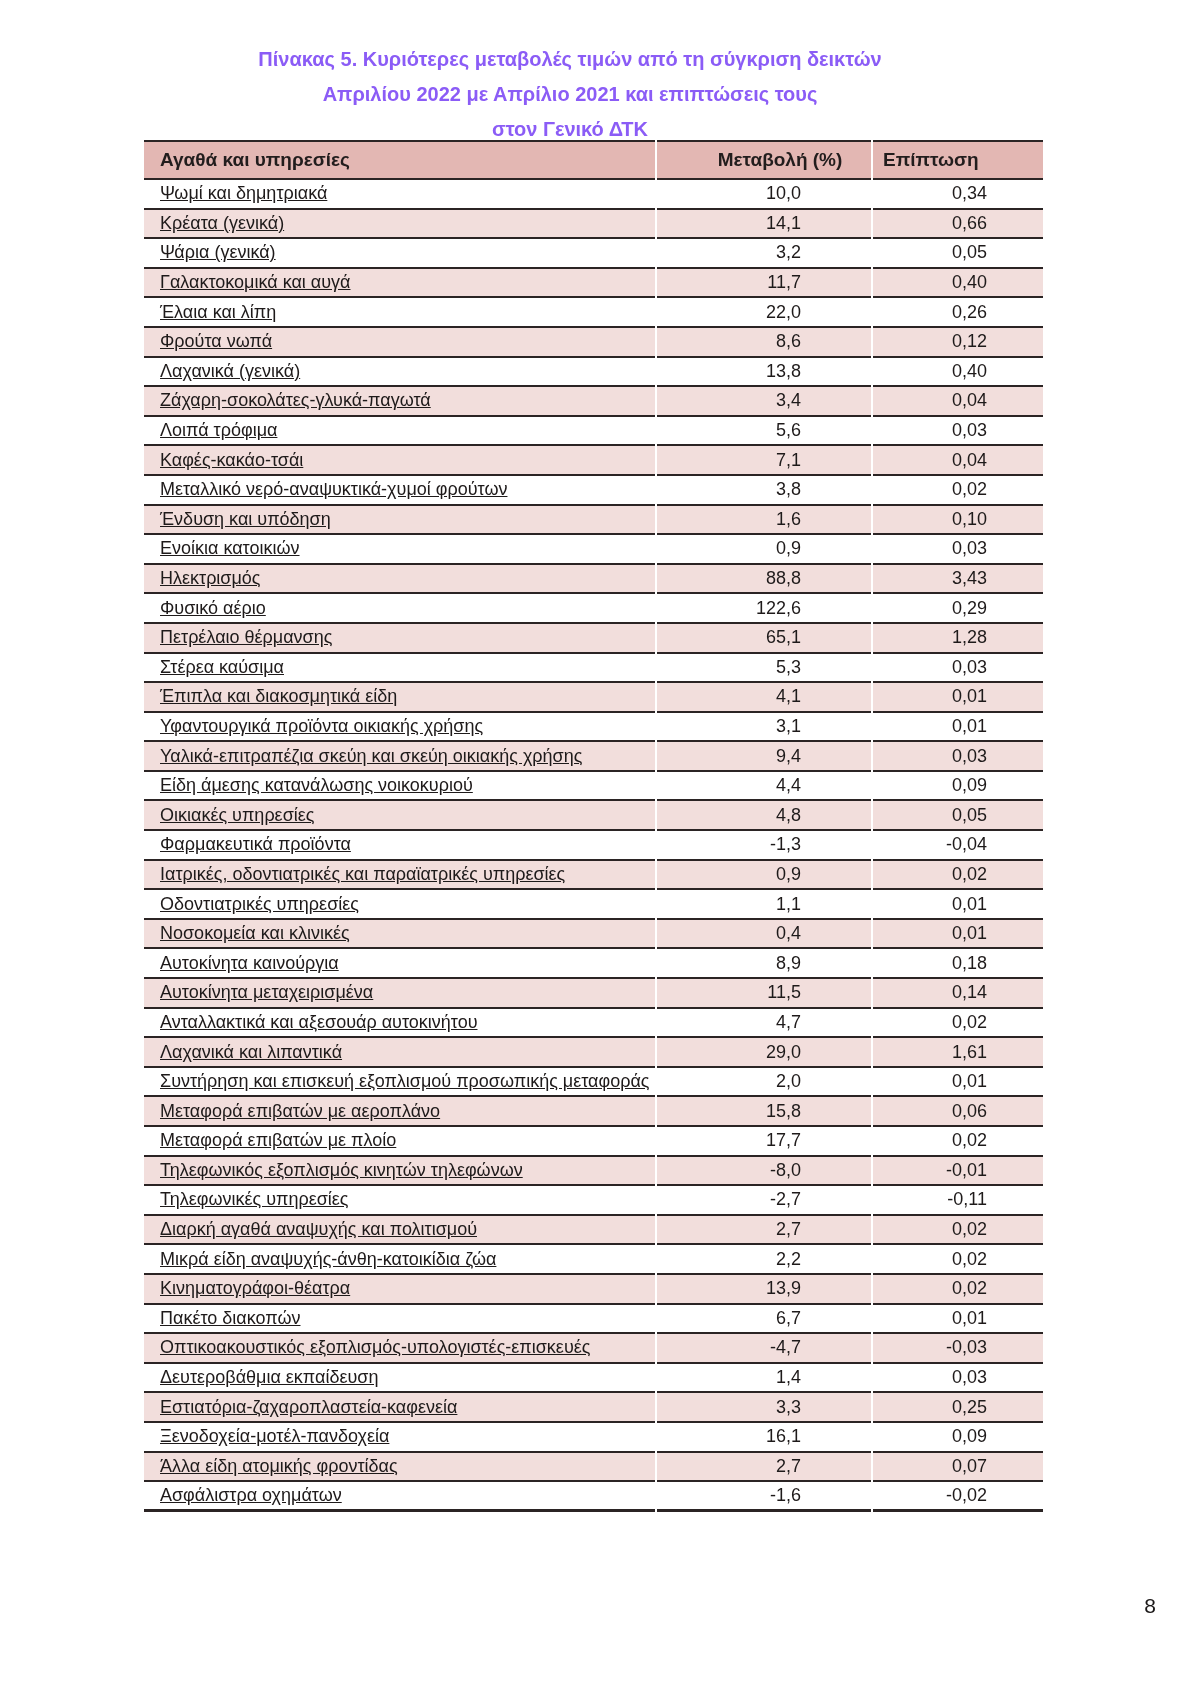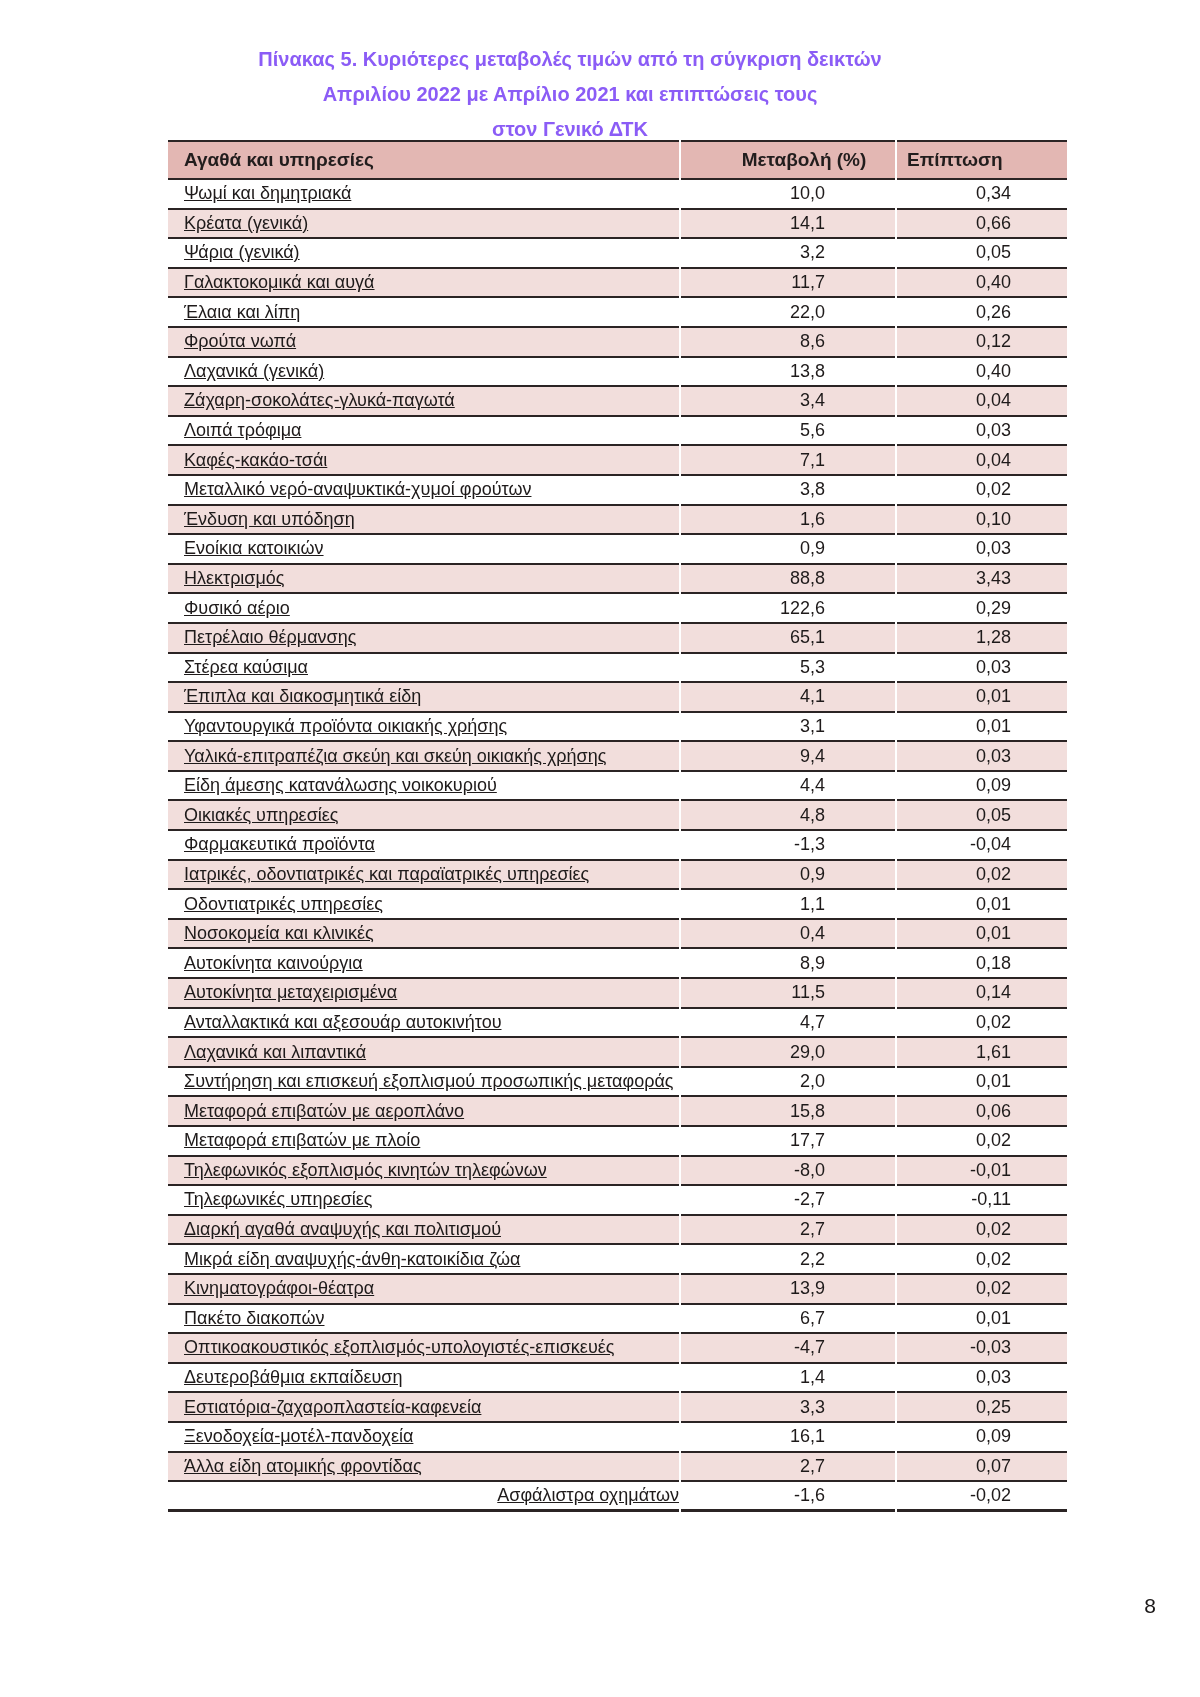--- a/index.html
+++ b/index.html
@@ -21,21 +21,21 @@
     position:absolute;
     top:42px;left:0;width:1140px;
     text-align:center;
     font-weight:bold;
     font-size:20px;
     line-height:35px;
     color:#8b5cf6;
   }
   .stat-table{
     position:absolute;
-    left:166px;top:140px;
+    left:142px;top:140px;
     width:903px;
     table-layout:fixed;
     border-collapse:separate;
     border-spacing:2px 0;
     font-size:18px;
   }
   .stat-table col.c1{width:511px;}
   .stat-table col.c2{width:214px;}
   .stat-table col.c3{width:170px;}
   .stat-table th{
@@ -58,21 +58,21 @@
     border-bottom:2px solid var(--border-color);
     vertical-align:middle;
     background:#ffffff;
     white-space:nowrap;
     overflow:hidden;
   }
   .stat-table td.label{text-align:left;padding-left:16px;text-decoration:underline;}
   .stat-table td.change{text-align:right;padding-right:70px;}
   .stat-table td.impact{text-align:right;padding-right:56px;}
   .stat-table tbody tr:nth-child(even) td{background:var(--band-fill);}
-  .stat-table tbody tr:last-child td{border-bottom-width:3px;text-align:right;}
+  .stat-table tbody tr:last-child td{border-bottom-width:3px;}
   .page-number{
     position:absolute;
     top:1594px;right:44px;
     font-size:21px;
     color:#1a1717;
   }
 </style>
 </head>
 <body>
 

